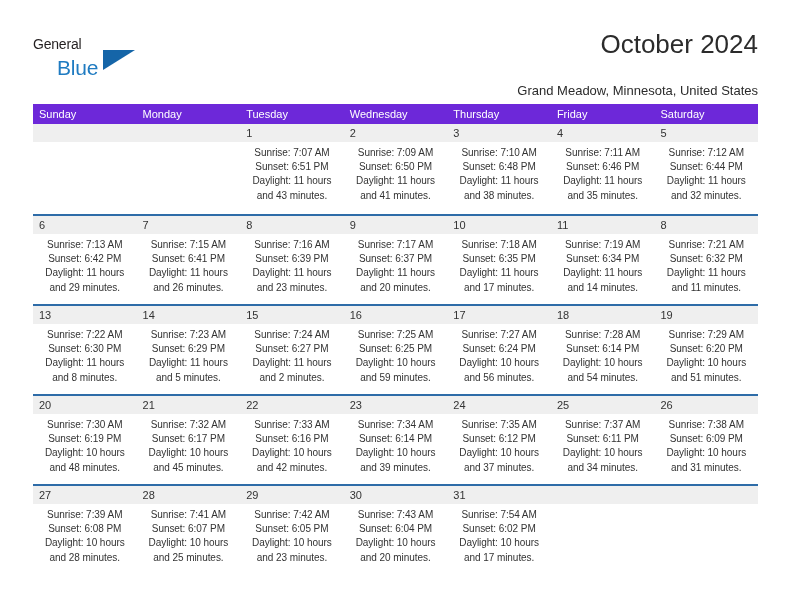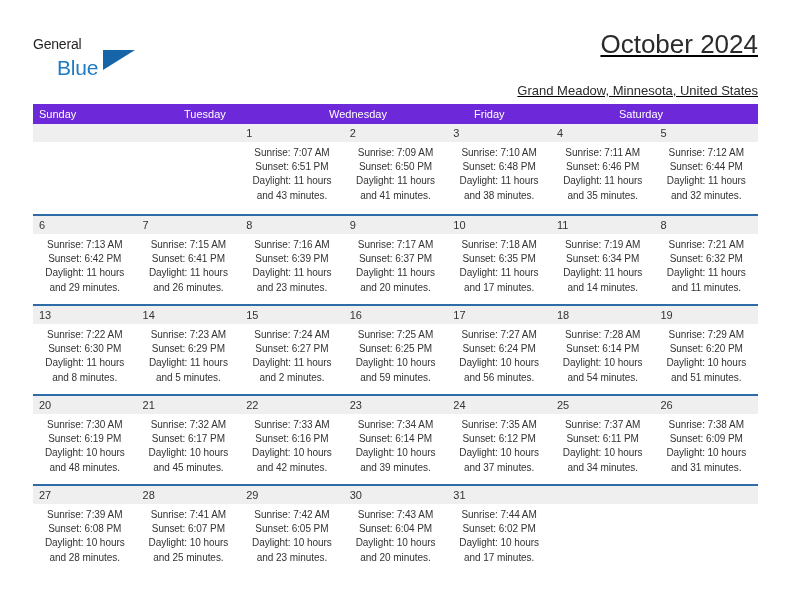--- a/index.html
+++ b/index.html
@@ -59,21 +59,20 @@
     height: 0;
     border-left: 32px solid #1565a8;
     border-bottom: 20px solid transparent;
   }
 
   .title-block {
     position: absolute;
     right: 0;
     top: 0;
     text-align: right;
-    text-decoration: underline;
   }
   .month-title {
     font-size: 26px;
     color: #2b2b2b;
     line-height: 32px;
     font-weight: normal;
     white-space: nowrap;
   }
   .location-title {
     margin-top: 23px;
@@ -167,22 +166,24 @@
       <div class="month-title">October 2024</div>
       <div class="location-title">Grand Meadow, Minnesota, United States</div>
     </div>
 
   </div>
 
   <div class="calendar">
 
     <div class="weekday-row">
       <div class="weekday">Sunday</div>
+      <div class="weekday">Monday</div>
       <div class="weekday">Tuesday</div>
       <div class="weekday">Wednesday</div>
+      <div class="weekday">Thursday</div>
       <div class="weekday">Friday</div>
       <div class="weekday">Saturday</div>
     </div>
 
     <div id="weeks-container">
         <div class="week-row">
           <div class="week-band"></div>
           <div class="day-cell empty">
             <div class="day-num"></div>
           </div>
@@ -467,21 +468,21 @@
             <div class="day-info">
               <div>Sunrise: 7:43 AM</div>
               <div>Sunset: 6:04 PM</div>
               <div>Daylight: 10 hours</div>
               <div>and 20 minutes.</div>
             </div>
           </div>
           <div class="day-cell">
             <div class="day-num">31</div>
             <div class="day-info">
-              <div>Sunrise: 7:44 AM</div>
+              <div>Sunrise: 7:54 AM</div>
               <div>Sunset: 6:02 PM</div>
               <div>Daylight: 10 hours</div>
               <div>and 17 minutes.</div>
             </div>
           </div>
           <div class="day-cell empty">
             <div class="day-num"></div>
           </div>
           <div class="day-cell empty">
             <div class="day-num"></div>

